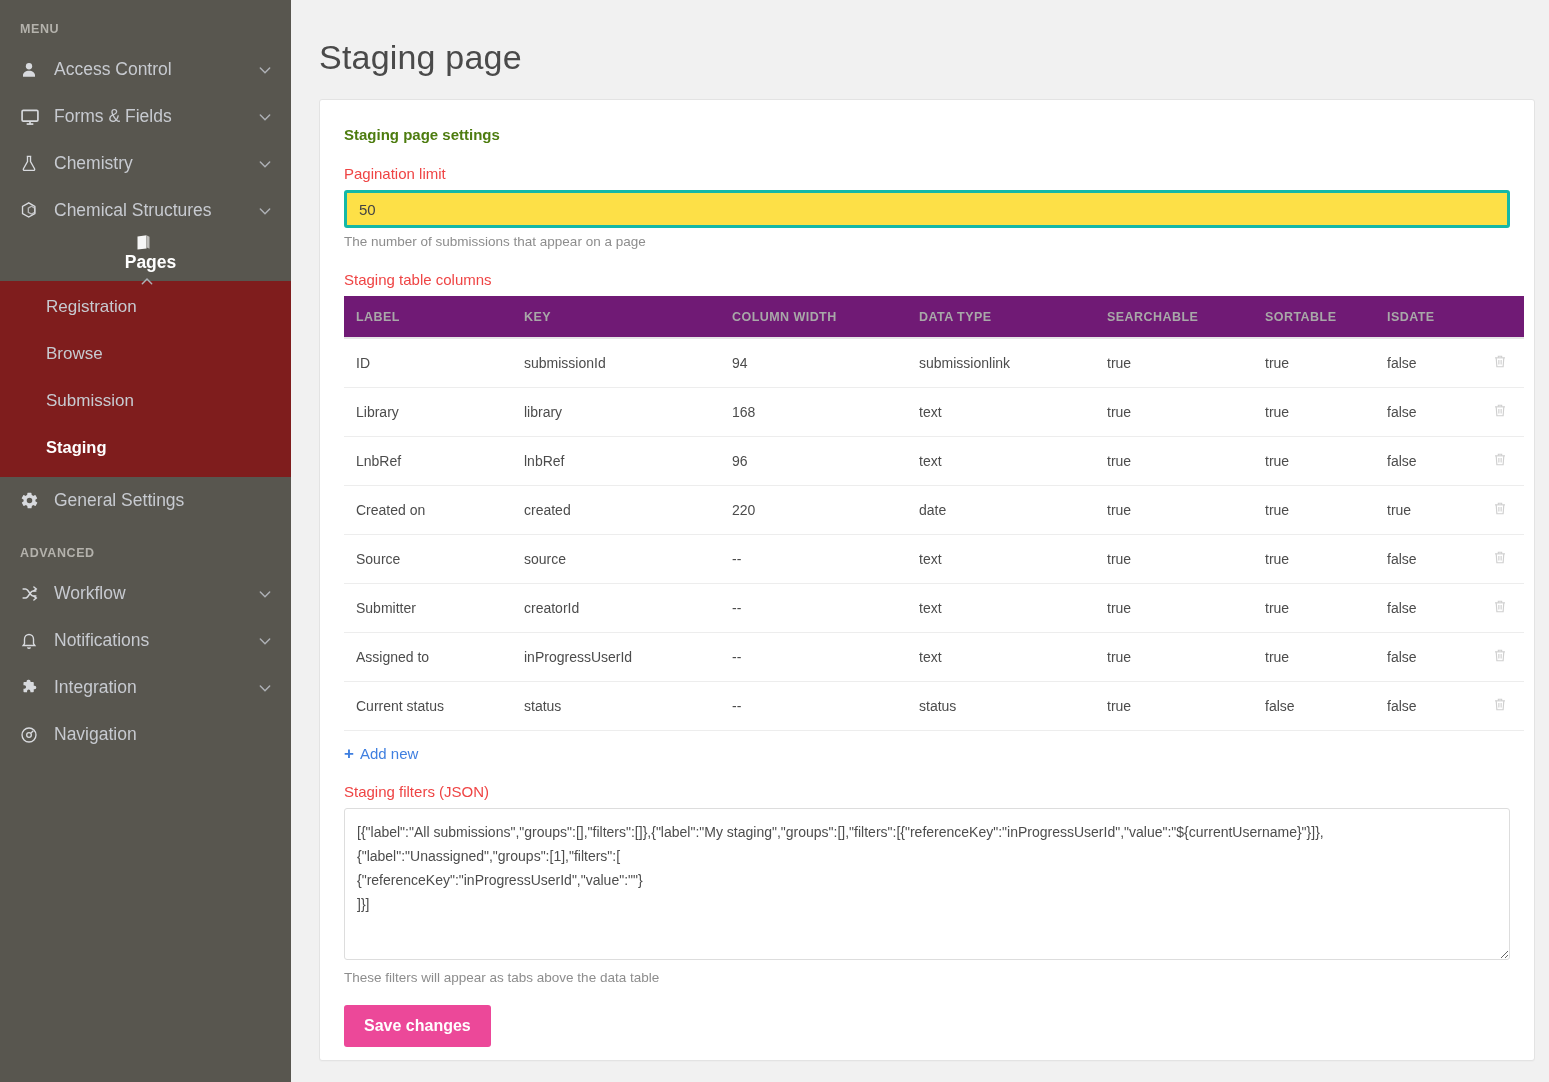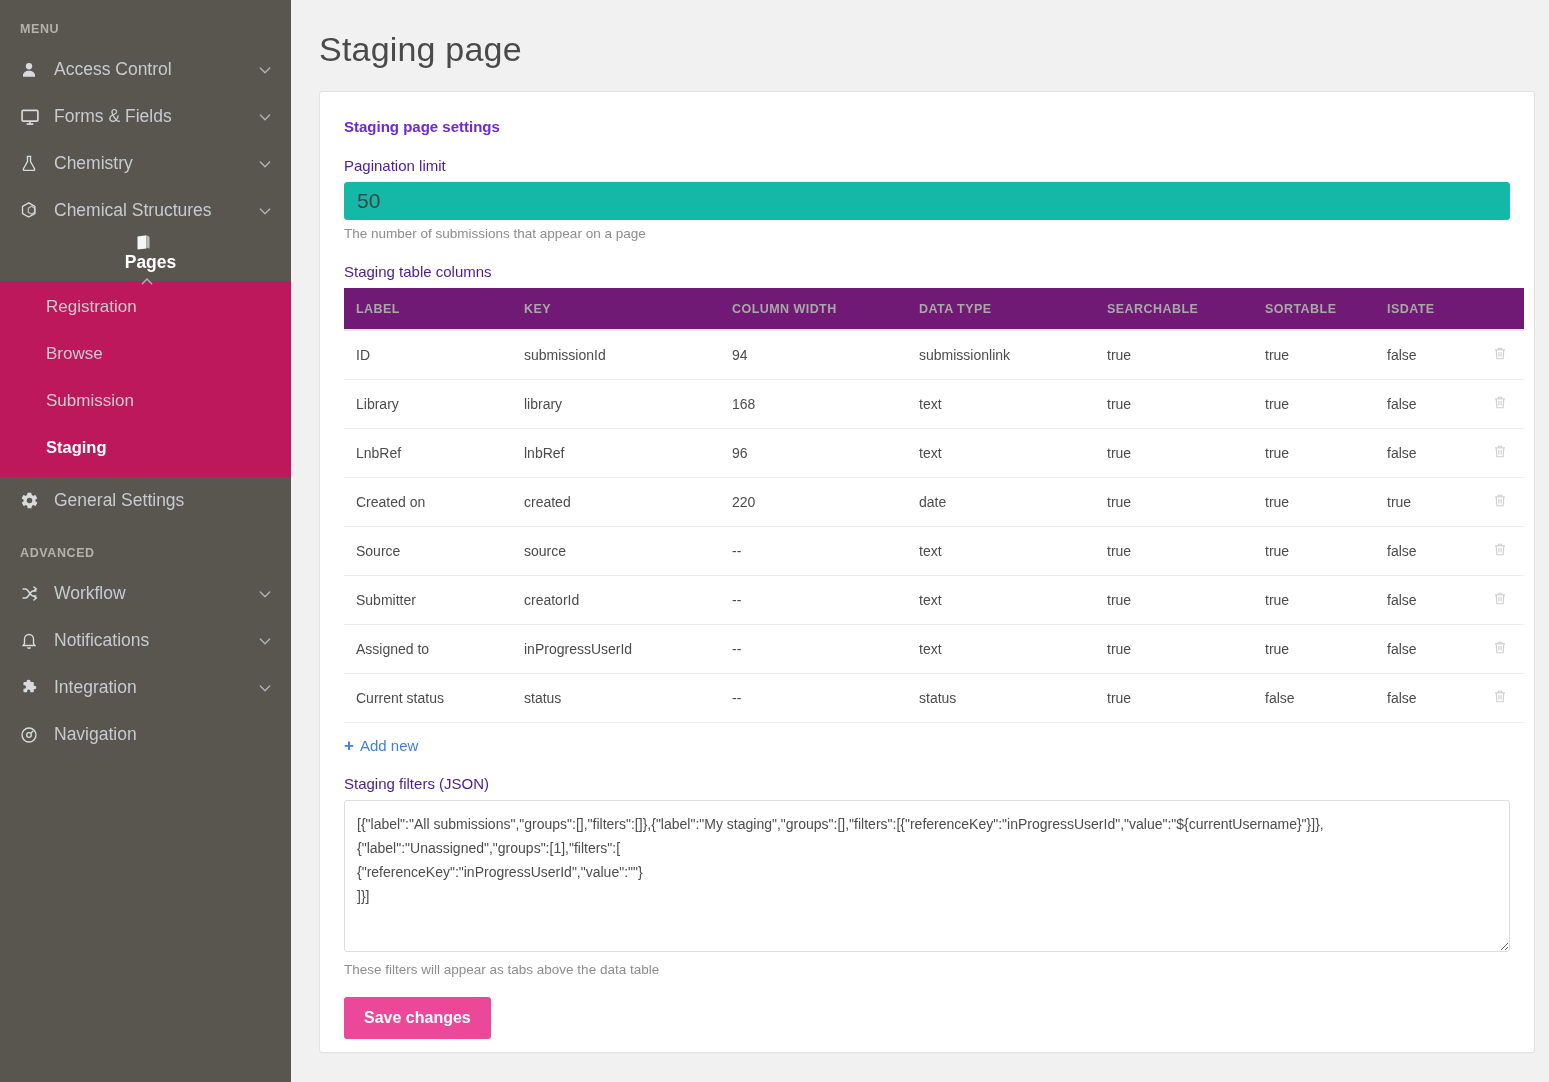--- a/index.html
+++ b/index.html
@@ -44,36 +44,36 @@
     display: flex; align-items: center; justify-content: flex-start;
     color: #d8dade;
   }
   .nav-item .ico svg { display: block; }
   .nav-item .lbl { flex: 1; padding-left: 8px; white-space: nowrap; }
   .nav-item.active-parent { color: #ffffff; font-weight: bold; flex-direction: column; }
   .nav-item.active-parent .ico { color: #ffffff; }
   .chev { width: 16px; height: 16px; color: #aeb1b6; }
   .chev svg { display: block; }
 
-  #submenu { background: #be185d; padding: 2px 4px 6px 0; }
+  #submenu { background: #7f1d1d; padding: 2px 4px 6px 0; }
   .sub-item {
     height: 47px;
     display: flex; align-items: center;
     padding-left: 46px;
     font-size: 17px;
     color: #c7cad0;
     cursor: pointer;
   }
   .sub-item.selected { color: #ffffff; font-weight: bold; font-size: 16.5px; }
 
   
   #main {
     flex: 1;
     background: #f1f1f1;
-    padding: 4px 14px 0 28px;
+    padding: 12px 14px 0 28px;
     overflow: hidden;
     position: relative;
   }
   #page-title {
     font-size: 34px;
     color: #4a4a4a;
     font-weight: normal;
     margin: 26px 0 22px 0;
     letter-spacing: .2px;
   }
@@ -81,39 +81,39 @@
     background: #ffffff;
     border: 1px solid #e3e3e3;
     border-radius: 3px;
     padding: 22px 24px 26px 24px;
     height: 962px;
     box-shadow: 0 1px 1px rgba(0,0,0,.02);
   }
   .card-heading {
     font-size: 15px;
     font-weight: bold;
-    color: #6d28d9;
+    color: #4d7c0f;
     margin: 4px 0 22px 0;
   }
   .field-label {
     font-size: 15px;
-    color: #4c1d95;
+    color: #ef4444;
     margin-bottom: 8px;
   }
   .text-input {
     width: 100%;
     height: 38px;
-    border: 1px solid #14b8a6;
+    border: 3px solid #14b8a6;
     border-radius: 3px;
     padding: 0 12px;
-    font-size: 21px;
+    font-size: 15px;
     color: #444;
     font-family: "Liberation Sans", sans-serif;
     outline: none;
-    background: #14b8a6;
+    background: #fde047;
   }
   .help-text {
     font-size: 13.5px;
     color: #8d8d8d;
     margin-top: 6px;
   }
   .block-gap { margin-top: 22px; }
 
   
   table.cols {

